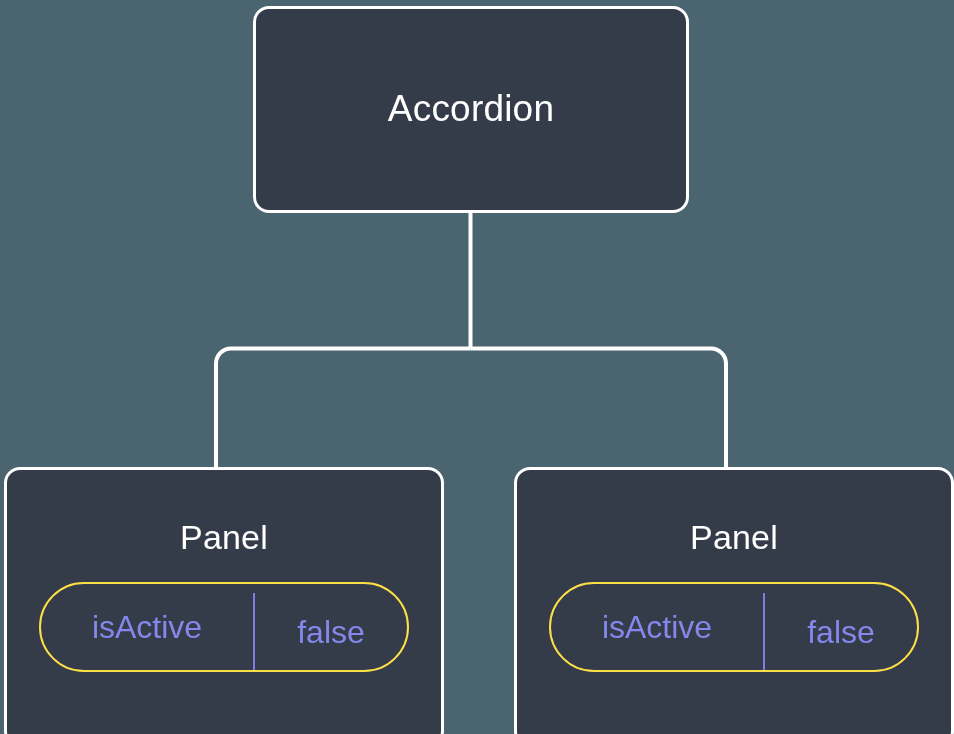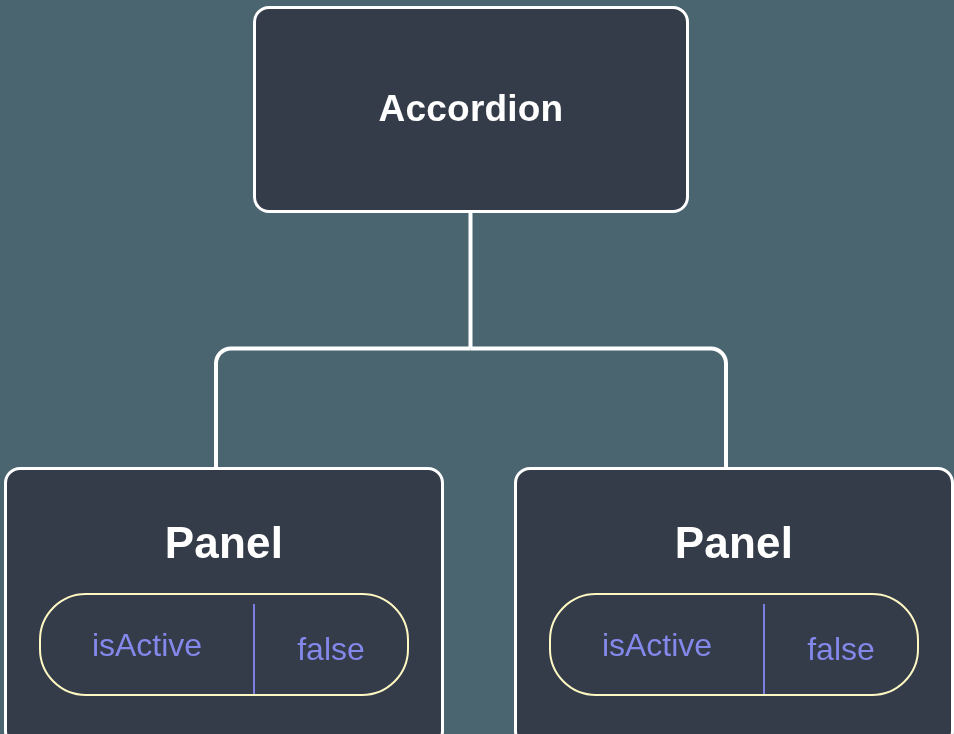--- a/index.html
+++ b/index.html
@@ -47,47 +47,47 @@
     left: 253px;
     top: 6px;
     width: 436px;
     height: 207px;
     justify-content: center;
   }
 
   .node-title {
     color: #ffffff;
     font-size: 37px;
-    font-weight: 700;
+    font-weight: 400;
     letter-spacing: 0.2px;
     line-height: 1.1;
     white-space: nowrap;
   }
 
   .node-child {
     width: 440px;
     height: 280px;
     top: 467px;
     justify-content: flex-start;
     padding-top: 49px;
   }
   .node-child.left  { left: 4px; }
   .node-child.right { left: 514px; }
 
   .node-child .node-title {
-    font-size: 44px;
+    font-size: 34px;
   }
 
   
   .state-pill {
     margin-top: 26px;
     box-sizing: border-box;
-    height: 103px;
+    height: 90px;
     width: 370px;
-    border: 2px solid #fef9c3;
+    border: 2px solid #fde047;
     border-radius: 47px;
     display: flex;
     align-items: stretch;
     overflow: hidden;
   }
   .pill-key,
   .pill-value {
     display: flex;
     align-items: center;
     justify-content: center;

